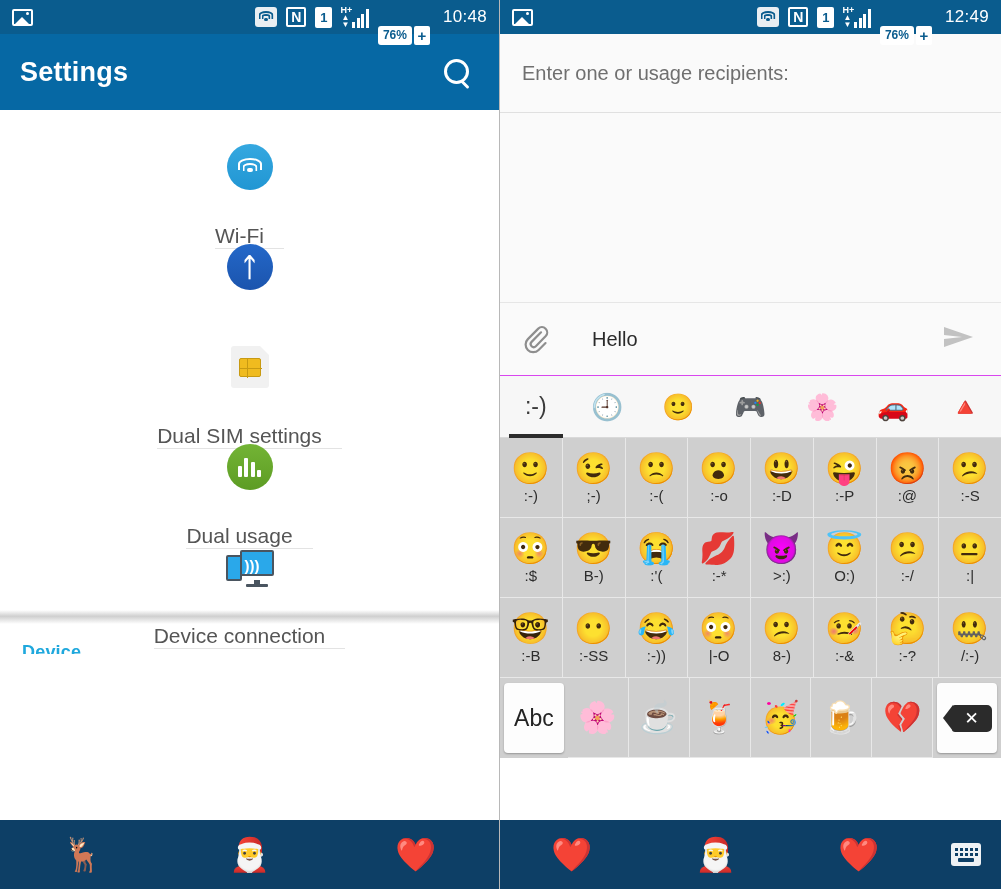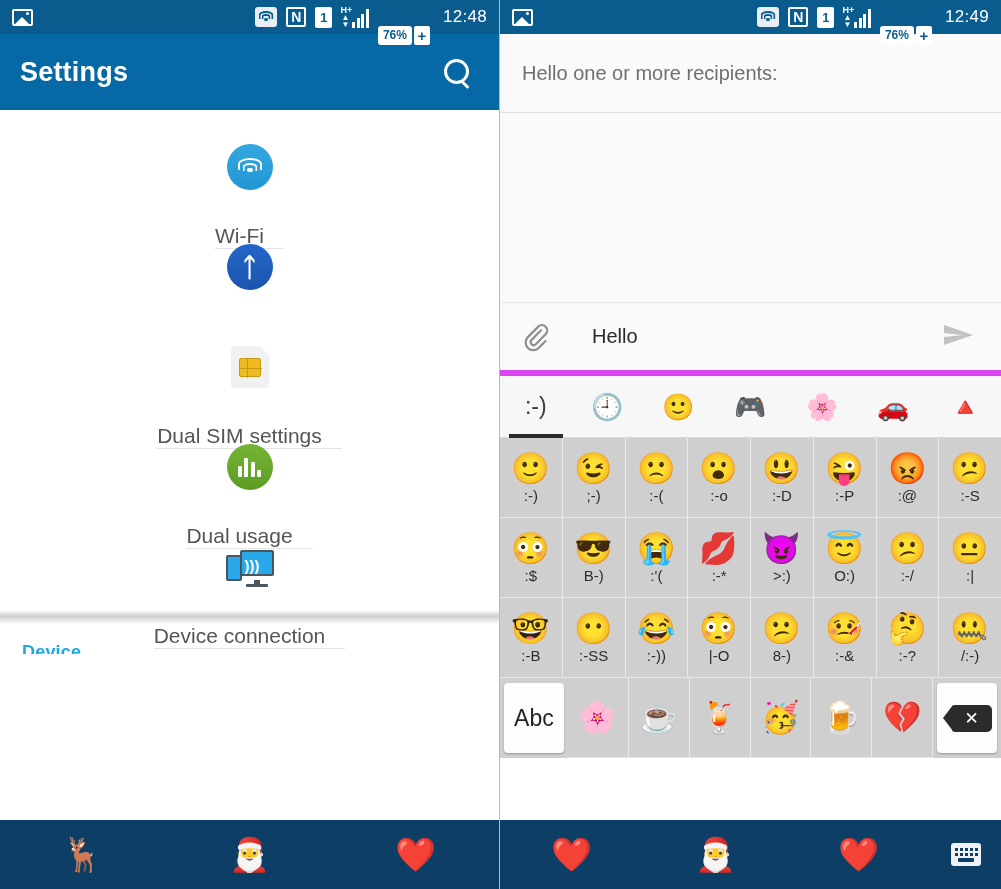--- a/index.html
+++ b/index.html
@@ -178,21 +178,21 @@
 
   
   .recipients {
     background: #fafafa; border-bottom: 1px solid #e0e0e0;
     height: 79px; display: flex; align-items: center; padding: 0 22px;
     font-size: 20px; color: #6f6f6f;
   }
   .msg-canvas { background: #fafafa; height: 190px; border-bottom: 1px solid #e6e6e6;}
   .compose {
     height: 73px; background: #fafafa; display: flex; align-items: center;
-    padding: 0 20px; border-bottom: 6px solid #d946ef;
+    padding: 0 20px; border-bottom: 1px solid #d946ef;
   }
   .clip { width: 34px; height: 34px; position: relative; display:flex;align-items:center;justify-content:center; }
   .clip svg { display:block; }
   .compose-text { flex: 1; font-size: 20px; color: #2a2a2a; padding-left: 38px; }
   .send { width: 44px; height: 34px; display:flex;align-items:center;justify-content:center;}
 
   .emoji-tabs {
     height: 62px; background: #f7f7f7; display: flex; align-items: center;
     border-bottom: 1px solid #d9d9d9;
   }
@@ -279,21 +279,21 @@
               <i></i>
               <i></i>
               <i></i>
               <i></i>
             </span>
         </div>
         <div class="ico-batt">
           <div class="batt-body">76%</div>
           <div class="batt-plus">+</div>
         </div>
-        <div class="sb-clock">12:48</div>
+        <div class="sb-clock">10:48</div>
       </div>
     </div>
 
     <div class="appbar">
       <div class="appbar-title">Settings</div>
       <div class="appbar-spacer"></div>
       <div class="icon-btn">
         <span class="search-glyph"></span>
       </div>
     </div>
@@ -405,21 +405,21 @@
         <div class="ico-batt">
           <div class="batt-body">76%</div>
           <div class="batt-plus">+</div>
         </div>
         <div class="sb-clock">12:49</div>
       </div>
     </div>
 
 
     <div class="recipients">
-      <span>Hello one or more recipients:</span>
+      <span>Enter one or usage recipients:</span>
     </div>
 
     <div class="msg-canvas"></div>
 
     <div class="compose">
       <div class="clip">
         <span>
           <svg width="28" height="30" viewBox="0 0 24 26">
             <path d="M17.5 8.2 L9.3 16.5 a2.6 2.6 0 0 0 3.7 3.7 l8.6-8.7 a4.6 4.6 0 0 0-6.5-6.5 l-9 9.1 a6.6 6.6 0 0 0 9.3 9.4 l6.0-6.0" fill="none" stroke="#8e8e8e" stroke-width="1.9" stroke-linecap="round" transform="translate(-2,-1)"></path>
           </svg>

